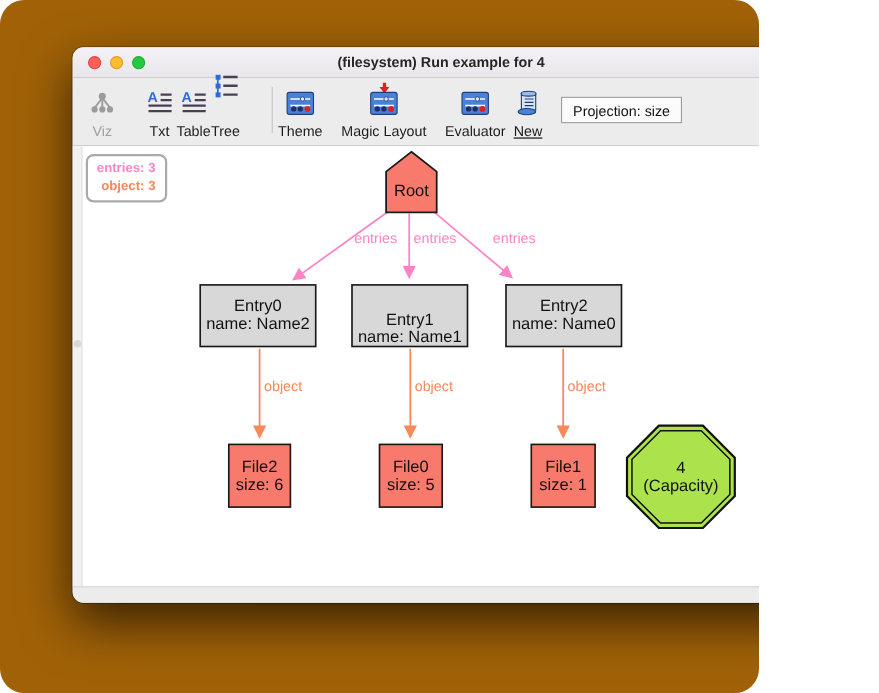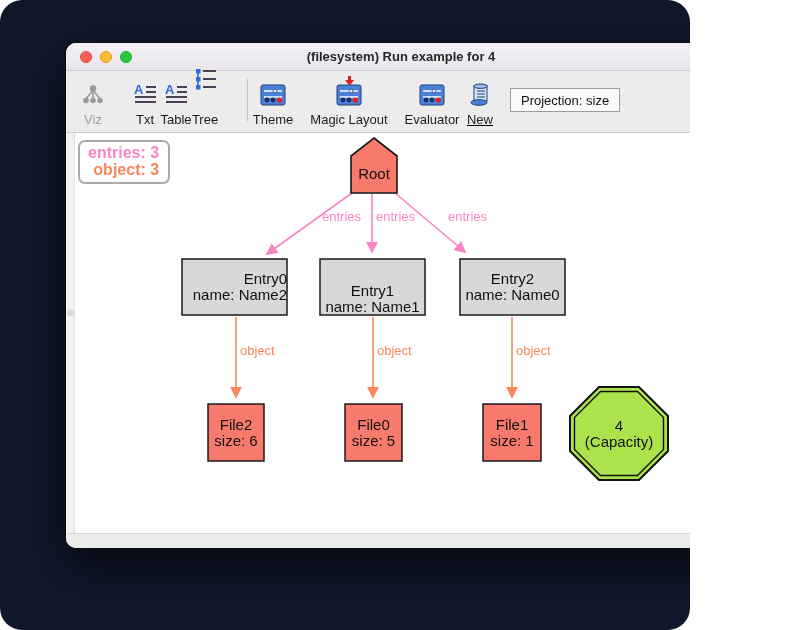--- a/index.html
+++ b/index.html
@@ -1,18 +1,18 @@
 <!DOCTYPE html>
 <html><head>
 <meta charset="utf-8">
 <style>
   html,body{margin:0;padding:0;background:#fff;}
   *{box-sizing:border-box;}
   .screen{
-    position:relative;width:690px;height:630px;background:#0f172a;border-radius:22px;
+    position:relative;width:690px;height:630px;background:#a16207;border-radius:22px;
     overflow:hidden;font-family:"Liberation Sans",sans-serif;
   }
   .window{
     position:absolute;left:66px;top:43px;width:670px;height:505px;
     background:#fff;border-radius:10px;overflow:hidden;
     box-shadow:0 18px 45px rgba(0,0,0,.65), 0 0 0 1px rgba(0,0,0,.25);
   }
   
   .titlebar{
     position:absolute;left:0;top:0;right:0;height:28px;
@@ -58,21 +58,21 @@
   }
   .bottomstrip{
     position:absolute;left:0;bottom:0;right:0;height:15px;
     background:#ececec;border-top:1px solid #d6d6d6;
   }
   .graph-svg{position:absolute;left:0;top:0;}
   
   .legend{
     position:absolute;left:12px;top:7px;padding:2px 9px 4px 8px;
     background:#fff;border:2px solid #aaa;border-radius:7px;
-    font-size:16px;font-weight:bold;line-height:17px;white-space:nowrap;
+    font-size:12px;font-weight:bold;line-height:17px;white-space:nowrap;
   }
   .legend .lg-entries{color:#F985C6;}
   .legend .lg-object{color:#F8875A;text-align:right;}
   
   .node-text{
     position:absolute;display:flex;flex-direction:column;align-items:center;
     justify-content:center;text-align:center;font-size:15px;color:#111;
     line-height:16px;cursor:default;
   }
   .edge-label{position:absolute;font-size:13px;white-space:nowrap;cursor:default;}
@@ -268,21 +268,21 @@
 
       <div class="legend">
         <div class="lg-entries">entries: 3</div>
         <div class="lg-object">object: 3</div>
       </div>
 
       <div class="node-text" style="left:285px;top:22px;width:46px;height:38px;">
         <span>Root</span>
       </div>
 
-      <div class="node-text" style="left:116px;top:126px;width:105px;height:56px;align-items:flex-end;">
+      <div class="node-text" style="left:116px;top:126px;width:105px;height:56px;">
         <span>Entry0</span>
         <span>name: Name2</span>
       </div>
       <div class="node-text" style="left:254px;top:138px;width:105px;height:56px;">
         <span>Entry1</span>
         <span>name: Name1</span>
       </div>
       <div class="node-text" style="left:394px;top:126px;width:105px;height:56px;">
         <span>Entry2</span>
         <span>name: Name0</span>

